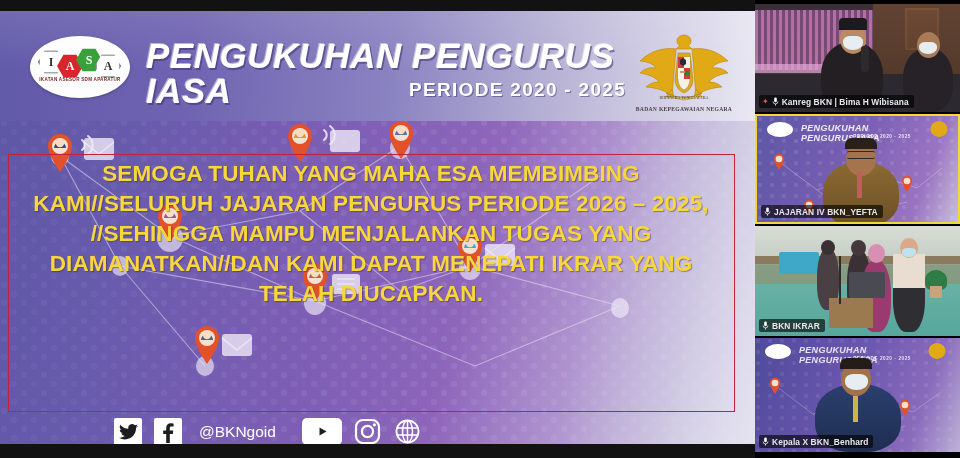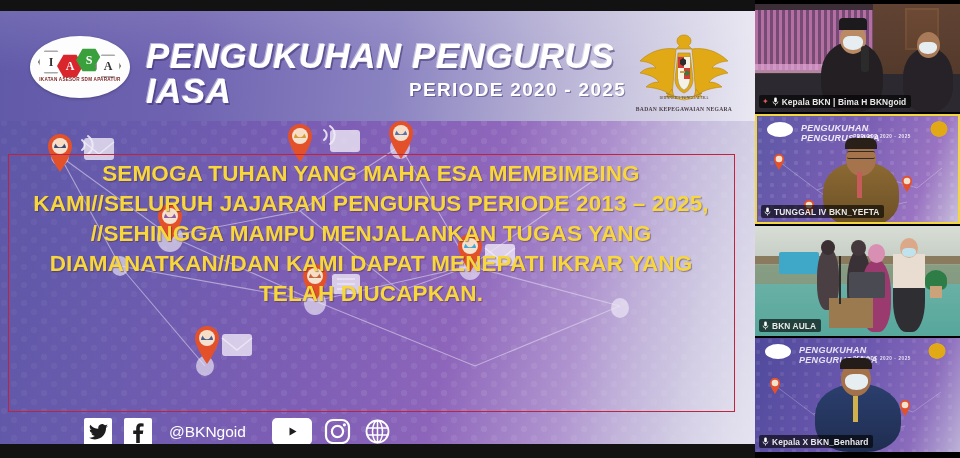--- a/index.html
+++ b/index.html
@@ -56,21 +56,21 @@
 
   
   #quotebox{position:absolute;left:8px;top:143px;width:727px;height:258px;
             border:1.4px solid #c0243c;box-sizing:border-box;}
   #quote{position:absolute;left:26px;top:148px;width:690px;text-align:center;color:#f7d73a;
          font-weight:700;font-size:22.5px;line-height:1.33;letter-spacing:.1px;
          text-shadow:1px 1px 1px rgba(60,30,80,.45);}
 
   
   #social{position:absolute;left:0;top:397px;width:749px;height:47px;display:flex;align-items:center;
-          gap:12px;padding-left:84px;box-sizing:border-box;}
+          gap:12px;padding-left:114px;box-sizing:border-box;}
   .sico{width:28px;height:28px;background:#fff;display:flex;align-items:center;justify-content:center;
         border-radius:2px;flex:none;}
   .sico.yt{width:40px;height:27px;border-radius:5px;}
   .sico.ig{background:transparent;}
   .sico.globe{background:transparent;}
   .shandle{color:#fff;font-size:15.5px;margin:0 14px 0 5px;white-space:nowrap;}
   .sweb{color:#fff;font-size:16.5px;margin-left:9px;white-space:nowrap;}
 
   
   #tiles{position:absolute;left:755px;top:0;width:205px;height:458px;background:#000;}
@@ -232,21 +232,21 @@
             <path d="M44 44 h5 v2 h-5z" fill="#c8a24a"></path>
             <path d="M46 52 h4 v8 h-4z" fill="#f4f1e6"></path>
           </g>
           <path d="M30 66 q18 9 36 0" fill="none" stroke="#9a8b5e" stroke-width=".8"></path>
           <text x="48" y="72" text-anchor="middle" font-size="4" fill="#4a3f2a" font-family="Liberation Serif, serif">BHINNEKA TUNGGAL IKA</text>
         </svg>
       </div>
       <div id="bkn-cap">BADAN KEPEGAWAIAN NEGARA</div>
 
       <div id="quotebox"></div>
-      <div id="quote">SEMOGA TUHAN YANG MAHA ESA MEMBIMBING KAMI//SELURUH JAJARAN PENGURUS PERIODE 2013 – 2025, //SEHINGGA MAMPU MENJALANKAN TUGAS YANG DIAMANATKAN//DAN KAMI DAPAT  MENEPATI IKRAR YANG TELAH DIUCAPKAN.</div>
+      <div id="quote">SEMOGA TUHAN YANG MAHA ESA MEMBIMBING KAMI//SELURUH JAJARAN PENGURUS PERIODE 2026 – 2025, //SEHINGGA MAMPU MENJALANKAN TUGAS YANG DIAMANATKAN//DAN KAMI DAPAT  MENEPATI IKRAR YANG TELAH DIUCAPKAN.</div>
 
       <div id="social">
         <span class="sico">
           <svg width="19" height="16" viewBox="0 0 24 20">
               <path fill="#1d1d1d" d="M24 2.4a9.6 9.6 0 0 1-2.8.8A4.9 4.9 0 0 0 23.3.4a9.8 9.8 0 0 1-3.1 1.2A4.9 4.9 0 0 0 11.8 6 13.9 13.9 0 0 1 1.7.9a4.9 4.9 0 0 0 1.5 6.5A4.8 4.8 0 0 1 1 6.8a4.9 4.9 0 0 0 3.9 4.8 4.9 4.9 0 0 1-2.2.1 4.9 4.9 0 0 0 4.6 3.4A9.9 9.9 0 0 1 0 17.2a13.9 13.9 0 0 0 7.5 2.2c9.1 0 14-7.5 14-14v-.7A9.9 9.9 0 0 0 24 2.4z"></path>
             </svg>
         </span>
         <span class="sico">
           <svg width="12" height="22" viewBox="0 0 12 22">
               <path fill="#1d1d1d" d="M7.8 22v-9h3l.5-3.5H7.8V7.2c0-1 .3-1.7 1.8-1.7h2V2.4A25 25 0 0 0 8.7 2.2C6 2.2 4.2 3.9 4.2 7v2.5H1.2V13h3v9z"></path>
@@ -298,21 +298,21 @@
         <div class="head" style="left:162px;top:28px;width:23px;height:26px;background:#a87a57;"></div>
         <div class="mask" style="left:164px;top:38px;width:18px;height:12px;"></div>
       </div>
       <div class="namebar">
         <span class="pin">✦</span>
         <svg class="mic" viewBox="0 0 8 11">
             <rect x="2.4" y=".5" width="3.2" height="6" rx="1.6" fill="#fff"></rect>
             <path d="M1 5.5a3 3 0 0 0 6 0" stroke="#fff" stroke-width=".9" fill="none"></path>
             <path d="M4 8.5v2" stroke="#fff" stroke-width=".9"></path>
           </svg>
-        <span class="nm">Kepala BKN | Bima H BKNgoid</span>
+        <span class="nm">Kanreg BKN | Bima H Wibisana</span>
       </div>
     </div>
 
     <div class="tile active" style="top:114px;height:110px;">
       <div class="frame">
         <div class="room" style="background:linear-gradient(110deg,#5d57a6 0%,#7a5fb4 48%,#9a74c2 80%,#c8bfdc 100%);"></div>
         <div style="position:absolute;inset:0;opacity:.45;background-image:radial-gradient(circle at 3px 3px,rgba(255,255,255,.22) 2px,transparent 2.3px);background-size:12px 11px;"></div>
         <div style="position:absolute;left:10px;top:6px;width:26px;height:15px;border-radius:50%;background:#fff;"></div>
         <div style="position:absolute;left:44px;top:7px;width:110px;font-style:italic;font-weight:700;font-size:9px;color:#efeaf7;letter-spacing:.3px;">PENGUKUHAN PENGURUS IASA</div>
         <div style="position:absolute;left:78px;top:18px;width:76px;text-align:right;font-weight:700;font-size:4.6px;color:#efeaf7;letter-spacing:.6px;">PERIODE 2020 - 2025</div>
@@ -341,21 +341,21 @@
         <div style="position:absolute;left:88px;top:22px;width:32px;height:11px;background:#2a201a;border-radius:7px 7px 0 0;"></div>
         <div style="position:absolute;left:90px;top:35px;width:28px;height:6px;border-top:1.6px solid #2b2b2b;border-bottom:1.6px solid #2b2b2b;border-radius:2px;"></div>
         <div style="position:absolute;left:100px;top:56px;width:5px;height:26px;background:#c75a5a;"></div>
       </div>
       <div class="namebar">
         <svg class="mic" viewBox="0 0 8 11">
             <rect x="2.4" y=".5" width="3.2" height="6" rx="1.6" fill="#fff"></rect>
             <path d="M1 5.5a3 3 0 0 0 6 0" stroke="#fff" stroke-width=".9" fill="none"></path>
             <path d="M4 8.5v2" stroke="#fff" stroke-width=".9"></path>
           </svg>
-        <span class="nm">TUNGGAL IV BKN_YEFTA</span>
+        <span class="nm">JAJARAN IV BKN_YEFTA</span>
       </div>
     </div>
 
     <div class="tile" style="top:226px;height:110px;">
       <div class="frame">
         <div class="room" style="background:linear-gradient(180deg,#cfd7cf 0%,#b9c5bd 34%,#6fb3a8 36%,#57a79c 100%);"></div>
         <div style="position:absolute;left:0;top:0;width:205px;height:38px;background:linear-gradient(180deg,#d8ded6,#c3cbc2);"></div>
         <div style="position:absolute;left:0;top:30px;width:205px;height:8px;background:#8a7b5e;"></div>
         <div style="position:absolute;left:0;top:38px;width:205px;height:20px;background:#9a8a66;opacity:.55;"></div>
         <div style="position:absolute;left:24px;top:26px;width:40px;height:22px;background:#3fa8c8;border-radius:2px;"></div>
@@ -375,21 +375,21 @@
         <div style="position:absolute;left:94px;top:46px;width:36px;height:26px;background:#4a4a52;border-radius:2px;"></div>
         <div style="position:absolute;left:74px;top:72px;width:44px;height:30px;background:#9a7a4e;"></div>
         <div style="position:absolute;left:84px;top:30px;width:2px;height:48px;background:#2b2b2b;"></div>
       </div>
       <div class="namebar">
         <svg class="mic" viewBox="0 0 8 11">
             <rect x="2.4" y=".5" width="3.2" height="6" rx="1.6" fill="#fff"></rect>
             <path d="M1 5.5a3 3 0 0 0 6 0" stroke="#fff" stroke-width=".9" fill="none"></path>
             <path d="M4 8.5v2" stroke="#fff" stroke-width=".9"></path>
           </svg>
-        <span class="nm">BKN AULA</span>
+        <span class="nm">BKN IKRAR</span>
       </div>
     </div>
 
     <div class="tile" style="top:338px;height:114px;">
       <div class="frame">
         <div class="room" style="background:linear-gradient(110deg,#4f4a9c 0%,#6a57ae 46%,#8a6bbc 78%,#bdb2d8 100%);"></div>
         <div style="position:absolute;inset:0;opacity:.4;background-image:radial-gradient(circle at 3px 3px,rgba(255,255,255,.2) 2px,transparent 2.3px);background-size:12px 11px;"></div>
         <div style="position:absolute;left:10px;top:6px;width:26px;height:15px;border-radius:50%;background:#fff;"></div>
         <div style="position:absolute;left:44px;top:7px;width:112px;font-style:italic;font-weight:700;font-size:9px;color:#e8e2f3;letter-spacing:.3px;">PENGUKUHAN PENGURUS IASA</div>
         <div style="position:absolute;left:80px;top:18px;width:76px;text-align:right;font-weight:700;font-size:4.6px;color:#e8e2f3;letter-spacing:.6px;">PERIODE 2020 - 2025</div>

